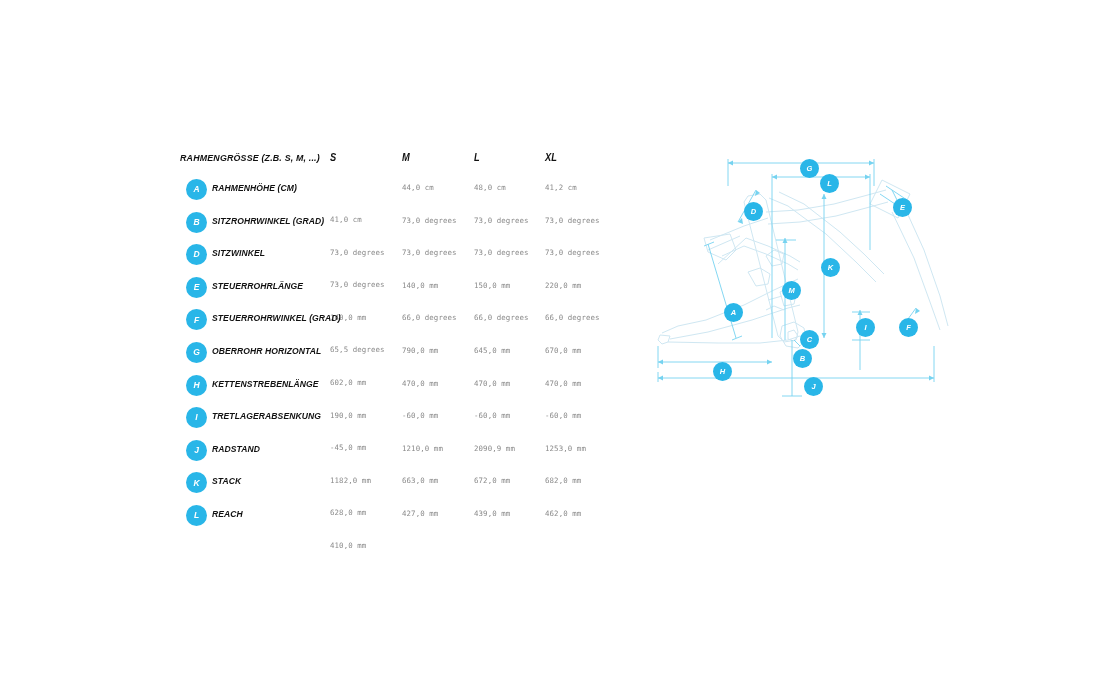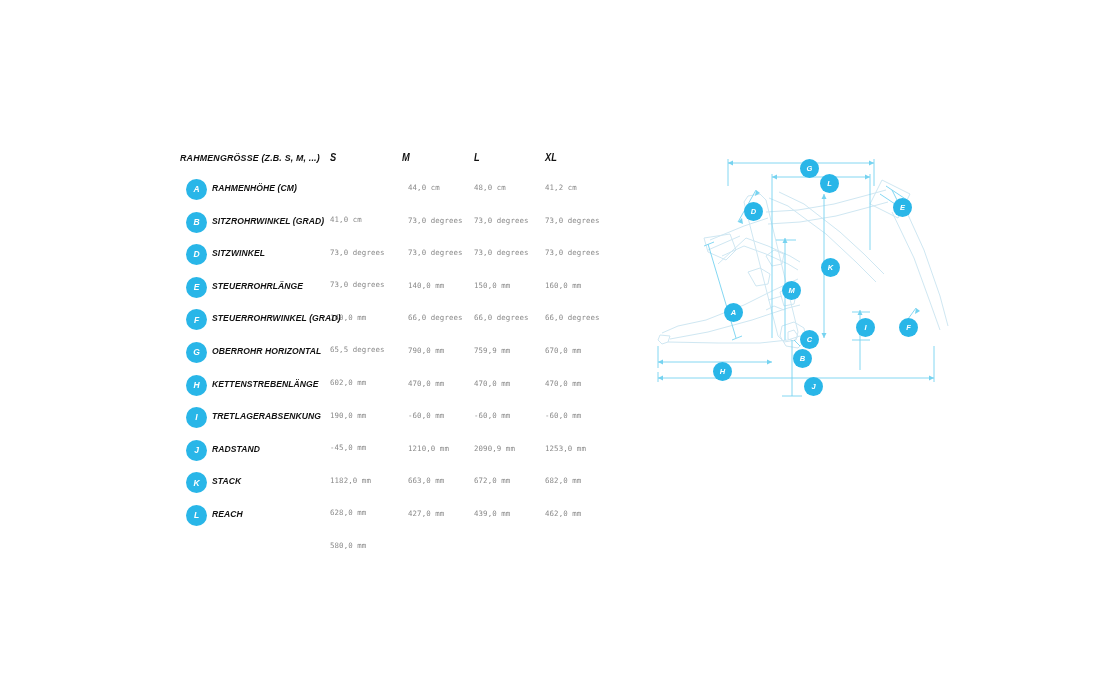--- a/index.html
+++ b/index.html
@@ -47,21 +47,21 @@
     font-size:9.5px;font-weight:bold;font-style:italic;
     color:#111;letter-spacing:.1px;white-space:nowrap;
     transform:scaleX(.9);transform-origin:left center;
   }
   .cell{
     position:absolute;top:7px;
     font-family:"DejaVu Sans Mono","Liberation Mono",monospace;
     font-size:7.4px;color:#8a8a8a;white-space:nowrap;
     letter-spacing:.1px;
   }
-  .v0{left:150px;margin-top:32px;} .v1{left:228px;} .v2{left:294px;text-align:center;} .v3{left:365px;}
+  .v0{left:150px;margin-top:32px;} .v1{left:222px;} .v2{left:294px;text-align:center;} .v3{left:365px;}
 
   
   .diagram{
     position:absolute;left:648px;top:150px;width:310px;height:255px;
   }
   .diagram svg{display:block;}
   .dbadge{
     position:absolute;width:19px;height:19px;border-radius:50%;
     background:#29b6e8;color:#fff;
     font-size:7.5px;font-weight:bold;font-style:italic;
@@ -108,36 +108,36 @@
           <div class="cell v1">73,0 degrees</div>
           <div class="cell v2">73,0 degrees</div>
           <div class="cell v3">73,0 degrees</div>
         </div>
         <div class="spec-row">
           <div class="badge">E</div>
           <div class="row-label">STEUERROHRLÄNGE</div>
           <div class="cell v0">140,0 mm</div>
           <div class="cell v1">140,0 mm</div>
           <div class="cell v2">150,0 mm</div>
-          <div class="cell v3">160,0 mm</div>
+          <div class="cell v3">220,0 mm</div>
         </div>
         <div class="spec-row">
           <div class="badge">F</div>
           <div class="row-label">STEUERROHRWINKEL (GRAD)</div>
           <div class="cell v0">65,5 degrees</div>
           <div class="cell v1">66,0 degrees</div>
           <div class="cell v2">66,0 degrees</div>
           <div class="cell v3">66,0 degrees</div>
         </div>
         <div class="spec-row">
           <div class="badge">G</div>
           <div class="row-label">OBERROHR HORIZONTAL</div>
           <div class="cell v0">602,0 mm</div>
           <div class="cell v1">790,0 mm</div>
-          <div class="cell v2">759,9 mm</div>
+          <div class="cell v2">645,0 mm</div>
           <div class="cell v3">670,0 mm</div>
         </div>
         <div class="spec-row">
           <div class="badge">H</div>
           <div class="row-label">KETTENSTREBENLÄNGE</div>
           <div class="cell v0">190,0 mm</div>
           <div class="cell v1">470,0 mm</div>
           <div class="cell v2">470,0 mm</div>
           <div class="cell v3">470,0 mm</div>
         </div>
@@ -161,21 +161,21 @@
           <div class="badge">K</div>
           <div class="row-label">STACK</div>
           <div class="cell v0">628,0 mm</div>
           <div class="cell v1">663,0 mm</div>
           <div class="cell v2">672,0 mm</div>
           <div class="cell v3">682,0 mm</div>
         </div>
         <div class="spec-row">
           <div class="badge">L</div>
           <div class="row-label">REACH</div>
-          <div class="cell v0">580,0 mm</div>
+          <div class="cell v0">410,0 mm</div>
           <div class="cell v1">427,0 mm</div>
           <div class="cell v2">439,0 mm</div>
           <div class="cell v3">462,0 mm</div>
         </div>
       </div>
   </div>
 
   <div class="diagram">
     <svg width="310" height="255" viewBox="0 0 310 255">
       <g fill="none" stroke="#cfe7f2" stroke-width="1" stroke-linejoin="round">

